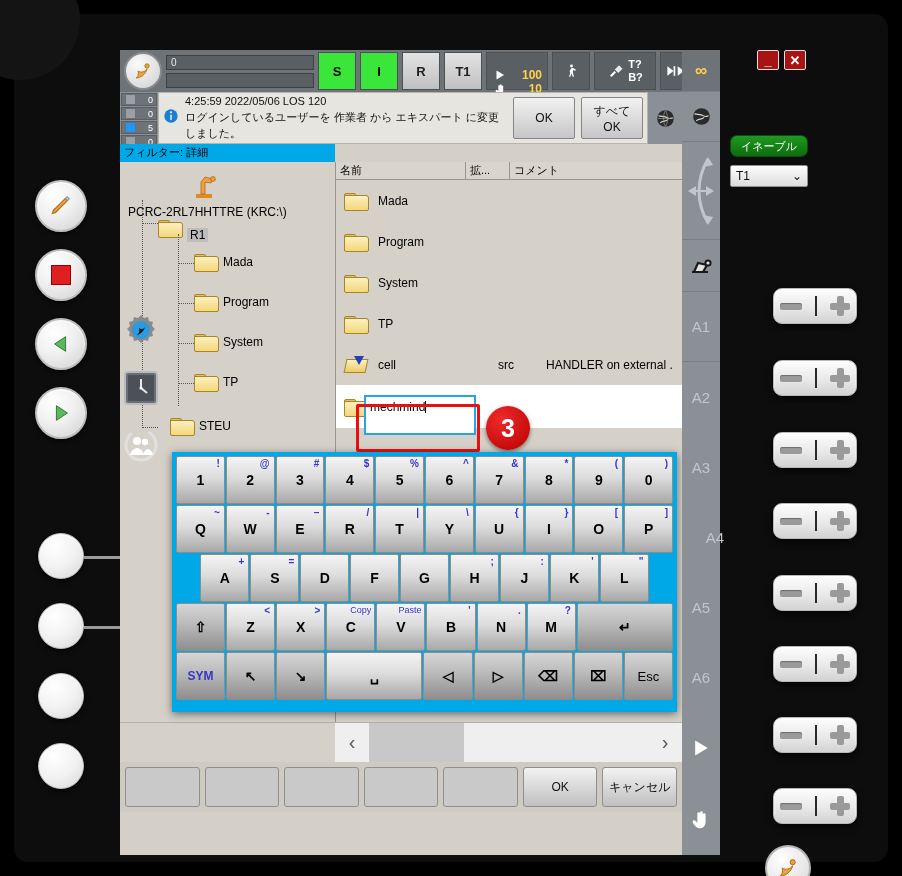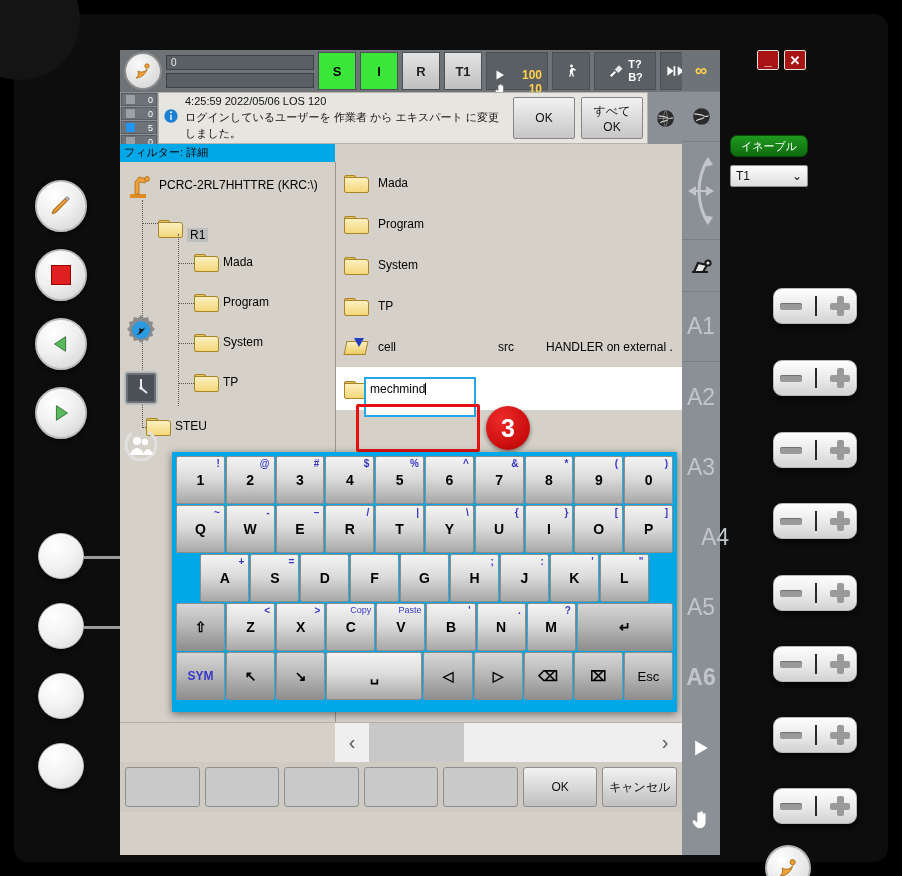--- a/index.html
+++ b/index.html
@@ -185,21 +185,21 @@
   .key.spacer { flex:0.5; background:none; border:none; }
   .key.sym { color:#3636c8; font-size:12px; }
   .key.esc { font-size:13px; font-weight:normal; }
   
   .right-strip {
     position:absolute; left:682px; top:50px; width:38px; height:805px;
     background:#8b9096;
   }
   .rs-cell { height:78px; display:flex; align-items:center; justify-content:center; color:#c9ccd0;
              font-size:17px; border-bottom:1px solid #7a7f85; }
-  .rs-label { color:#c2c6ca; font-size:23px; }
+  .rs-label { color:#c2c6ca; font-size:15px; }
   .win-btn {
     width:22px; height:20px; background:#a81313; border:1px solid #e0e0e0;
     color:#fff; font-size:13px; display:flex; align-items:center; justify-content:center;
     border-radius:2px; font-weight:bold;
   }
   .enable-btn {
     width:78px; height:22px; background:linear-gradient(#1f9a1f,#0e6b0e);
     border:1px solid #0a4e0a; border-radius:7px; color:#fff; font-size:11px;
     display:flex; align-items:center; justify-content:center;
   }
@@ -374,21 +374,21 @@
     </div>
   </div>
 
   <div class="nav-cols">
     <div class="nav-filter">フィルター: 詳細</div>
   </div>
 
   <div class="nav-main">
 
     <div class="tree-pane">
-      <div class="tree-row" style="left:8px;top:8px;">
+      <div class="tree-row" style="left:8px;top:8px;flex-direction:column;">
         <span class="roboticon">
           <svg width="26" height="30" viewBox="0 0 26 30">
             <rect x="2" y="24" width="16" height="4" fill="#e08b20"></rect>
             <path d="M7 24V12l4-5 8 2-2 4-6-1v12z" fill="#f2a03c" stroke="#a86a13" stroke-width=".8"></path>
             <circle cx="19" cy="9" r="2.4" fill="#f2a03c" stroke="#a86a13" stroke-width=".8"></circle>
           </svg>
         </span>
         <span>PCRC-2RL7HHTTRE (KRC:\)</span>
       </div>
 
@@ -419,27 +419,32 @@
         <span>System</span>
       </div>
 
       <div class="tree-hline" style="left:58px;top:221px;width:16px;"></div>
       <div class="tree-row" style="left:74px;top:210px;">
         <span class="folder"></span>
         <span>TP</span>
       </div>
 
       <div class="tree-hline" style="left:22px;top:265px;width:16px;"></div>
-      <div class="tree-row" style="left:26px;top:254px;">
+      <div class="tree-row" style="left:50px;top:254px;">
         <span class="folder"></span>
         <span>STEU</span>
       </div>
     </div>
 
     <div class="list-pane">
+      <div class="list-head">
+        <div class="lh name">名前</div>
+        <div class="lh ext">拡...</div>
+        <div class="lh cmt">コメント</div>
+      </div>
 
       <div class="file-row">
         <span class="folder"></span>
         <span class="fname">Mada</span>
         <span class="fext"></span>
         <span></span>
       </div>
       <div class="file-row">
         <span class="folder"></span>
         <span class="fname">Program</span>
@@ -709,21 +714,21 @@
     </div>
   <div class="rs-cell" style="height:70px;border:none;">
       <span class="rs-label">A3</span>
     </div>
   <div class="rs-cell" style="height:70px;border:none;padding-left:28px;">
       <span class="rs-label">A4</span>
     </div>
   <div class="rs-cell" style="height:70px;border:none;">
       <span class="rs-label">A5</span>
     </div>
-  <div class="rs-cell" style="height:70px;border:none;font-weight:bold;">
+  <div class="rs-cell" style="height:70px;border:none;">
       <span class="rs-label">A6</span>
     </div>
   <div class="rs-cell" style="height:72px;border:none;">
     <svg width="20" height="20" viewBox="0 0 24 24">
         <polygon points="5,3 5,21 20,12" fill="#fff"></polygon>
       </svg>
   </div>
   <div class="rs-cell" style="height:72px;border:none;">
     <svg width="22" height="22" viewBox="0 0 24 24">
         <path d="M3 14c0-2 2-2 3-1l2 2V5a1.5 1.5 0 013 0v6V4a1.5 1.5 0 013 0v7V6a1.5 1.5 0 013 0v8c0 4-2 7-6 7-4 0-6-3-8-6z" fill="#fff"></path>

